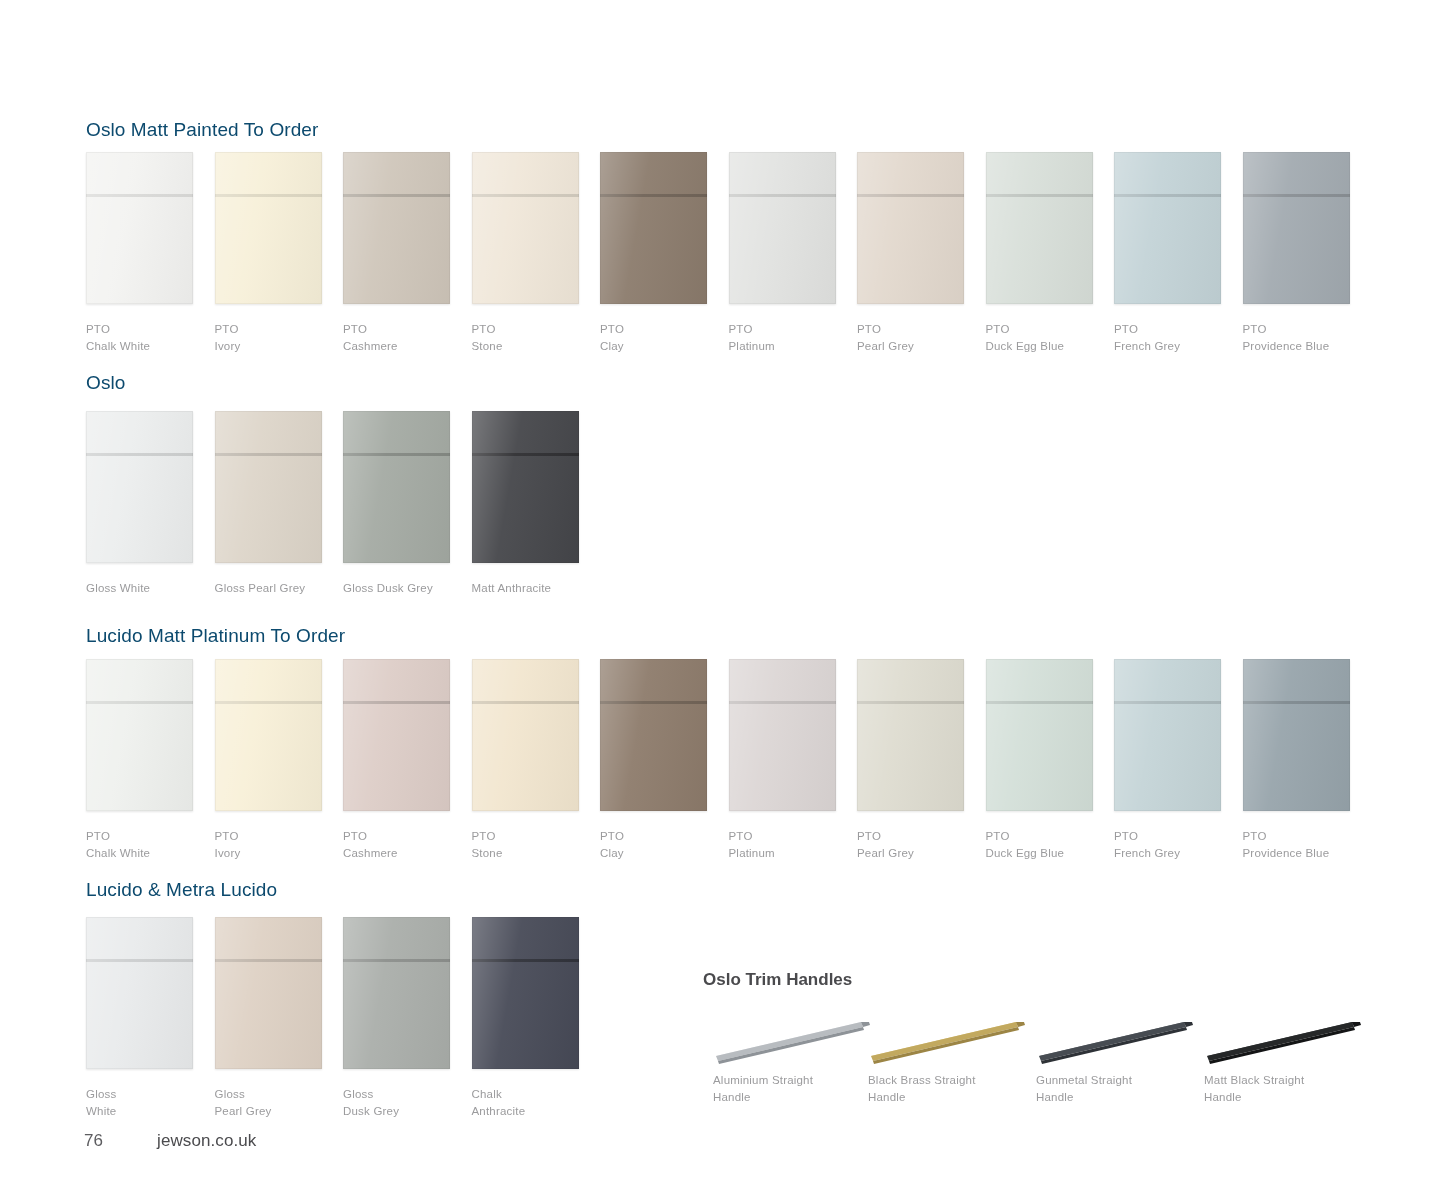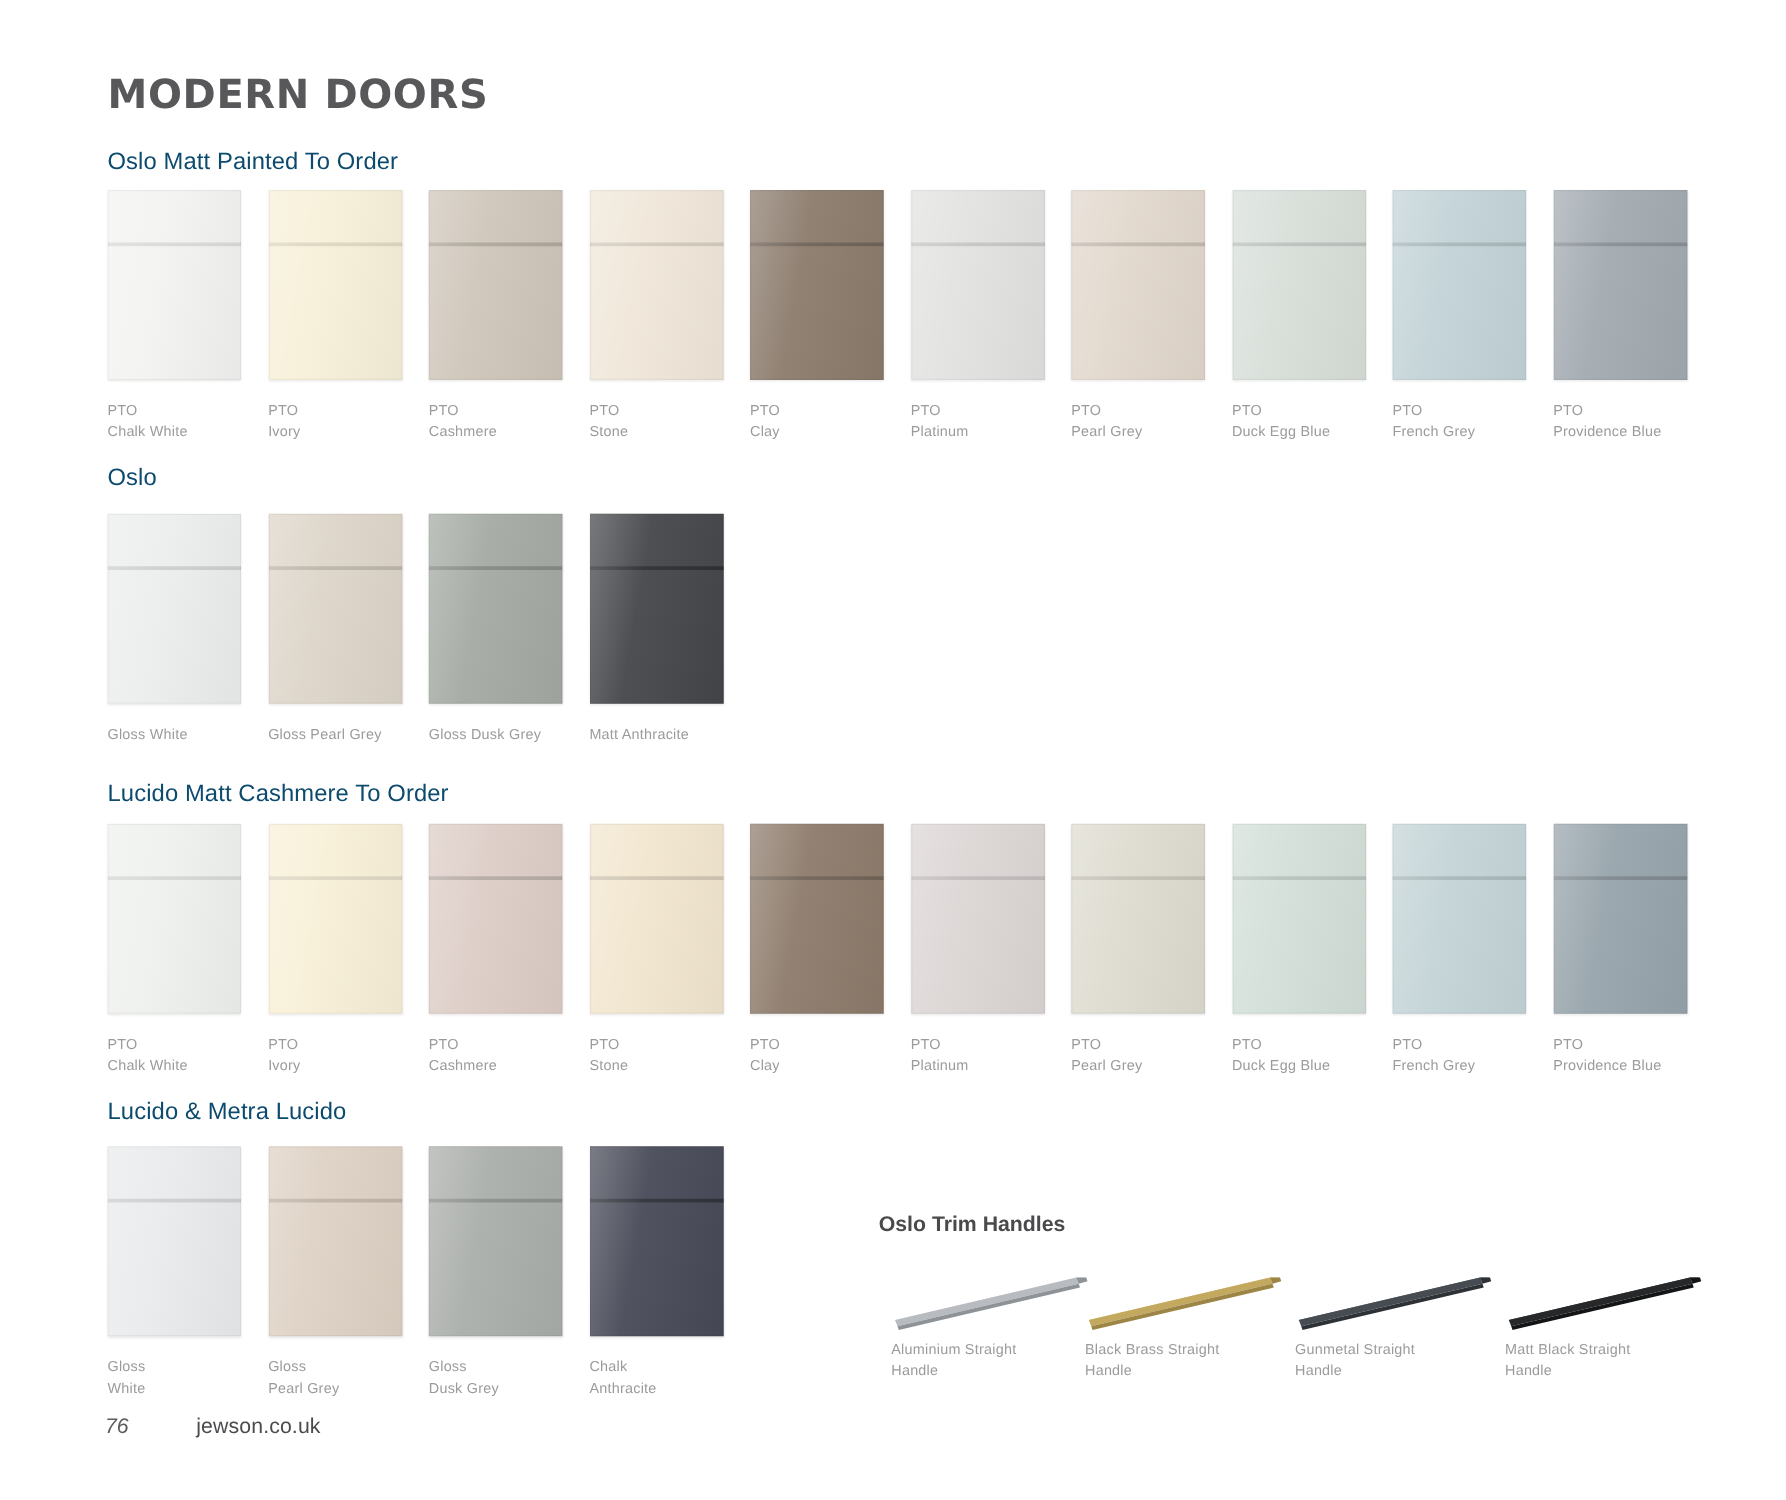--- a/index.html
+++ b/index.html
@@ -75,33 +75,32 @@
   }
   .handle-art svg{display:block;}
   .handle-caption{
     font-size:11.5px;line-height:16.5px;color:#9b9b9d;
     letter-spacing:0.2px;white-space:pre-line;
     margin-top:6px;
   }
 
   
   .footer{position:absolute;left:84px;top:1131px;display:flex;align-items:baseline;}
-  .footer .pg{font-size:17px;color:#5d5d60;width:73px;font-style:italic;}
+  .footer .pg{font-size:17px;color:#5d5d60;width:73px;}
   .footer .site{font-size:17px;color:#4b4b4e;letter-spacing:0.1px;}
 </style>
 </head>
 <body>
 
 <div class="page">
 
-  <div class="page-title">MODERN DOORS</div>
 
   <div class="section-title" style="top:119px;">Oslo Matt Painted To Order</div>
   <div class="section-title" style="top:372px;">Oslo</div>
-  <div class="section-title" style="top:625px;">Lucido Matt Cashmere To Order</div>
+  <div class="section-title" style="top:625px;">Lucido Matt Platinum To Order</div>
   <div class="section-title" style="top:879px;">Lucido &amp; Metra Lucido</div>
 
   <div class="row" id="row-0" style="top:152px;">
       <div class="swatch" style="left: 0px;">
         <div class="door" style="background: rgb(243, 243, 241);">
           <div class="groove" style="background: rgba(0, 0, 0, 0.1);"></div>
           <div class="sheen"></div>
           <div class="edge"></div>
         </div>
         <div class="caption"><span class="pto">PTO</span><span>Chalk White</span></div>

